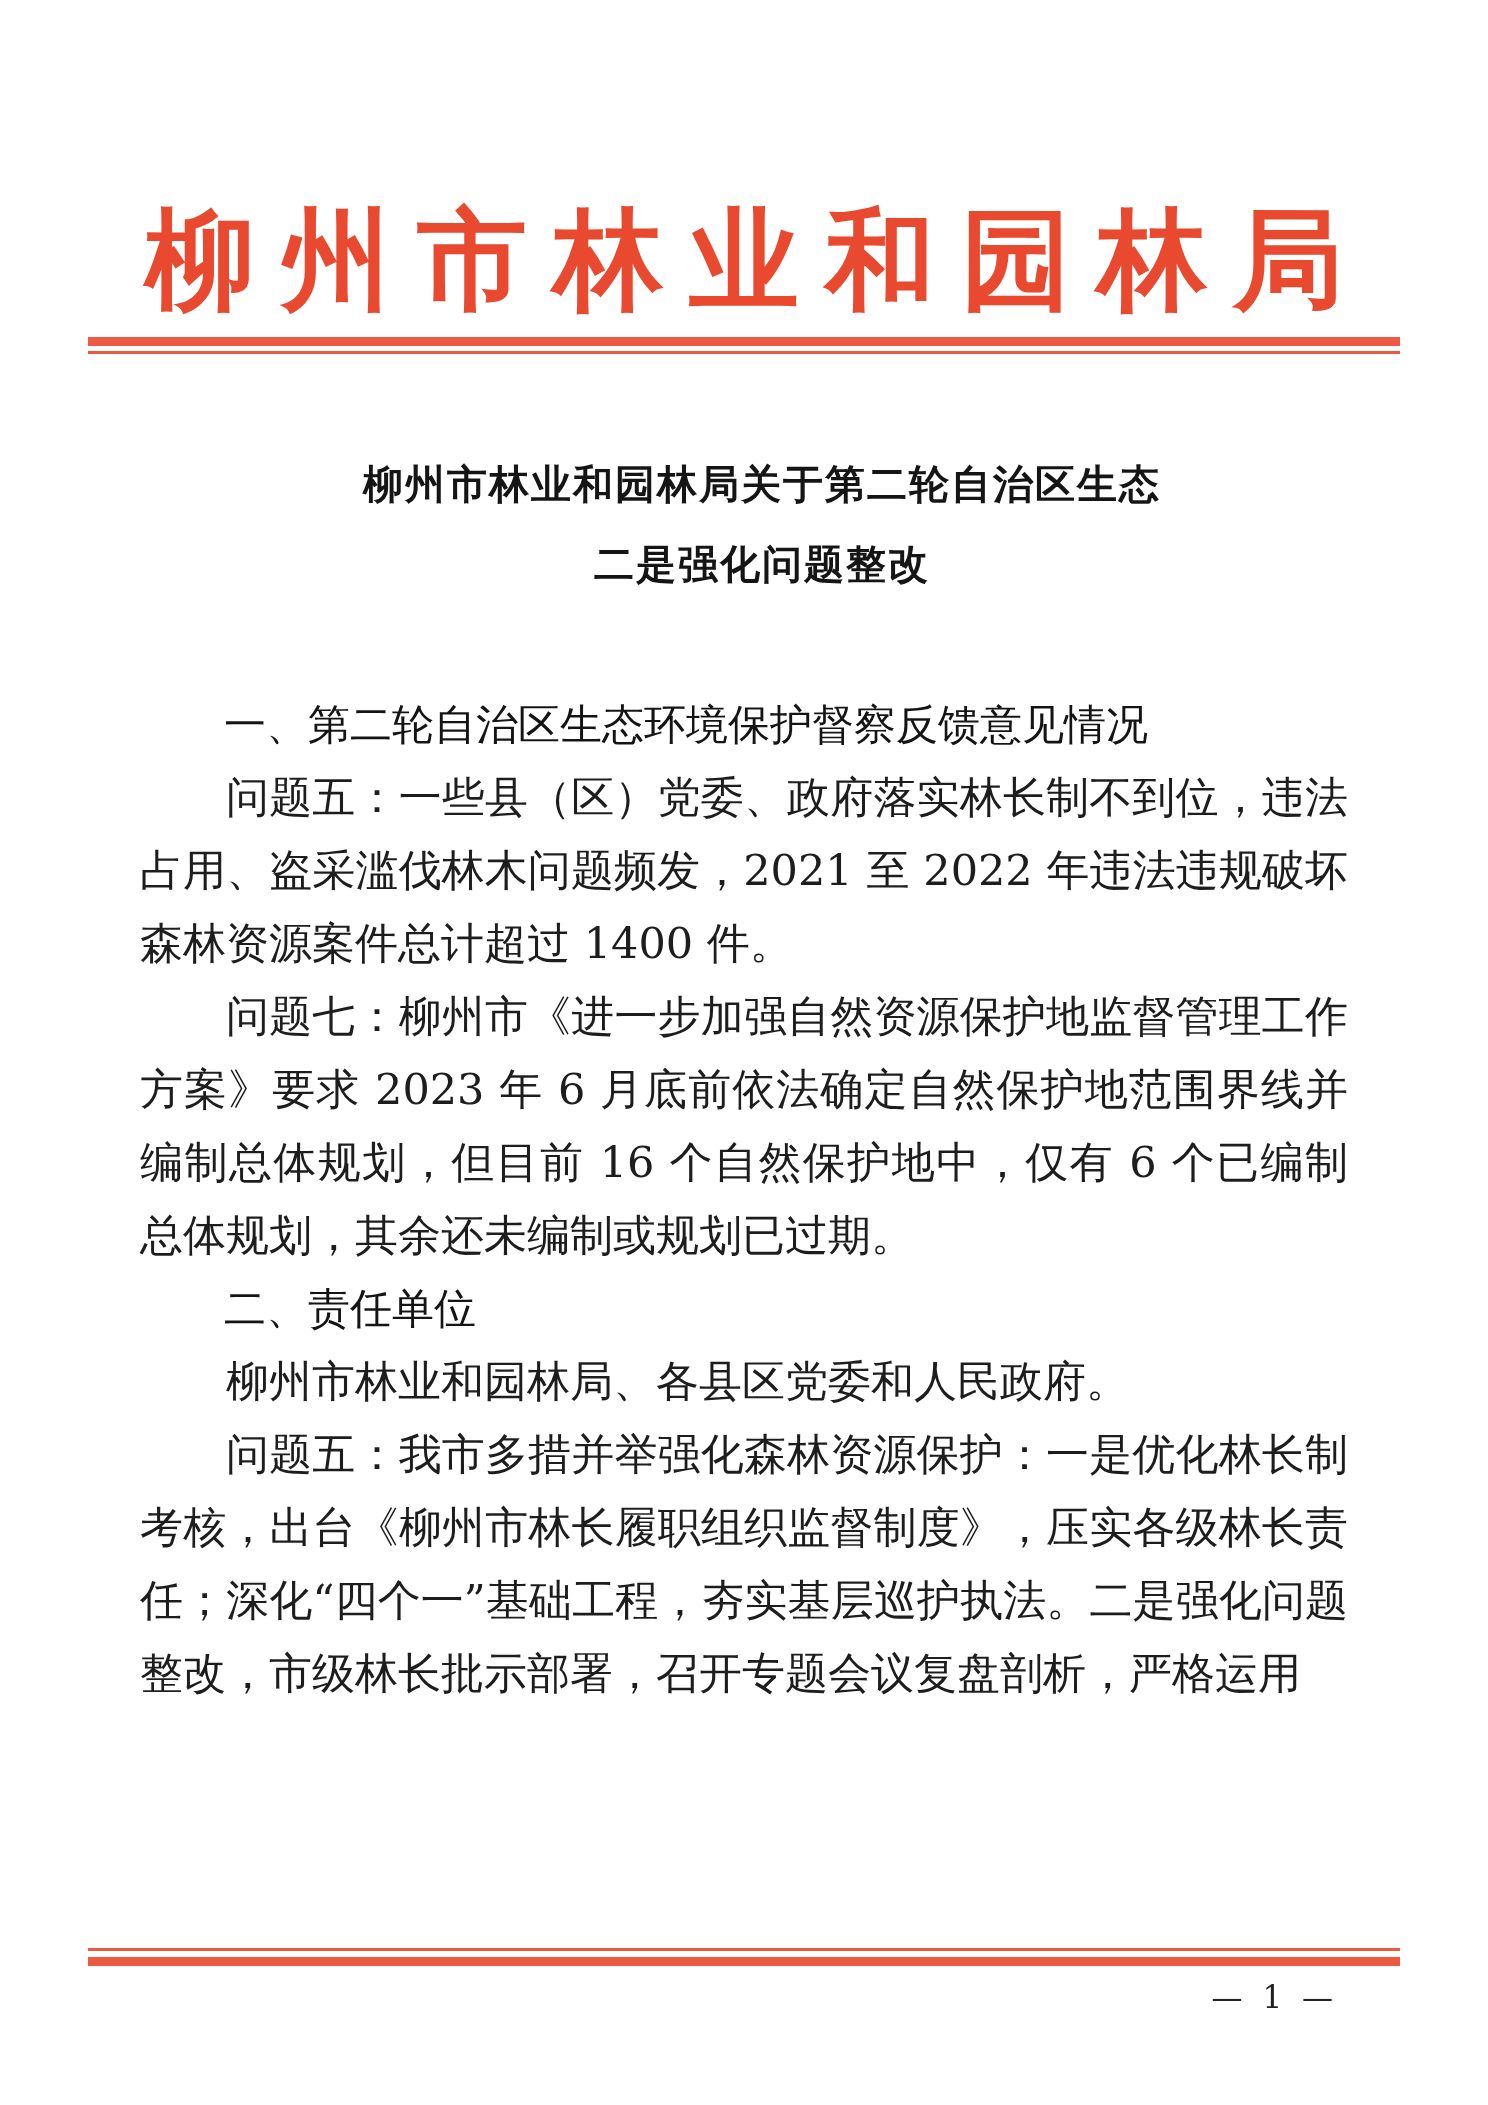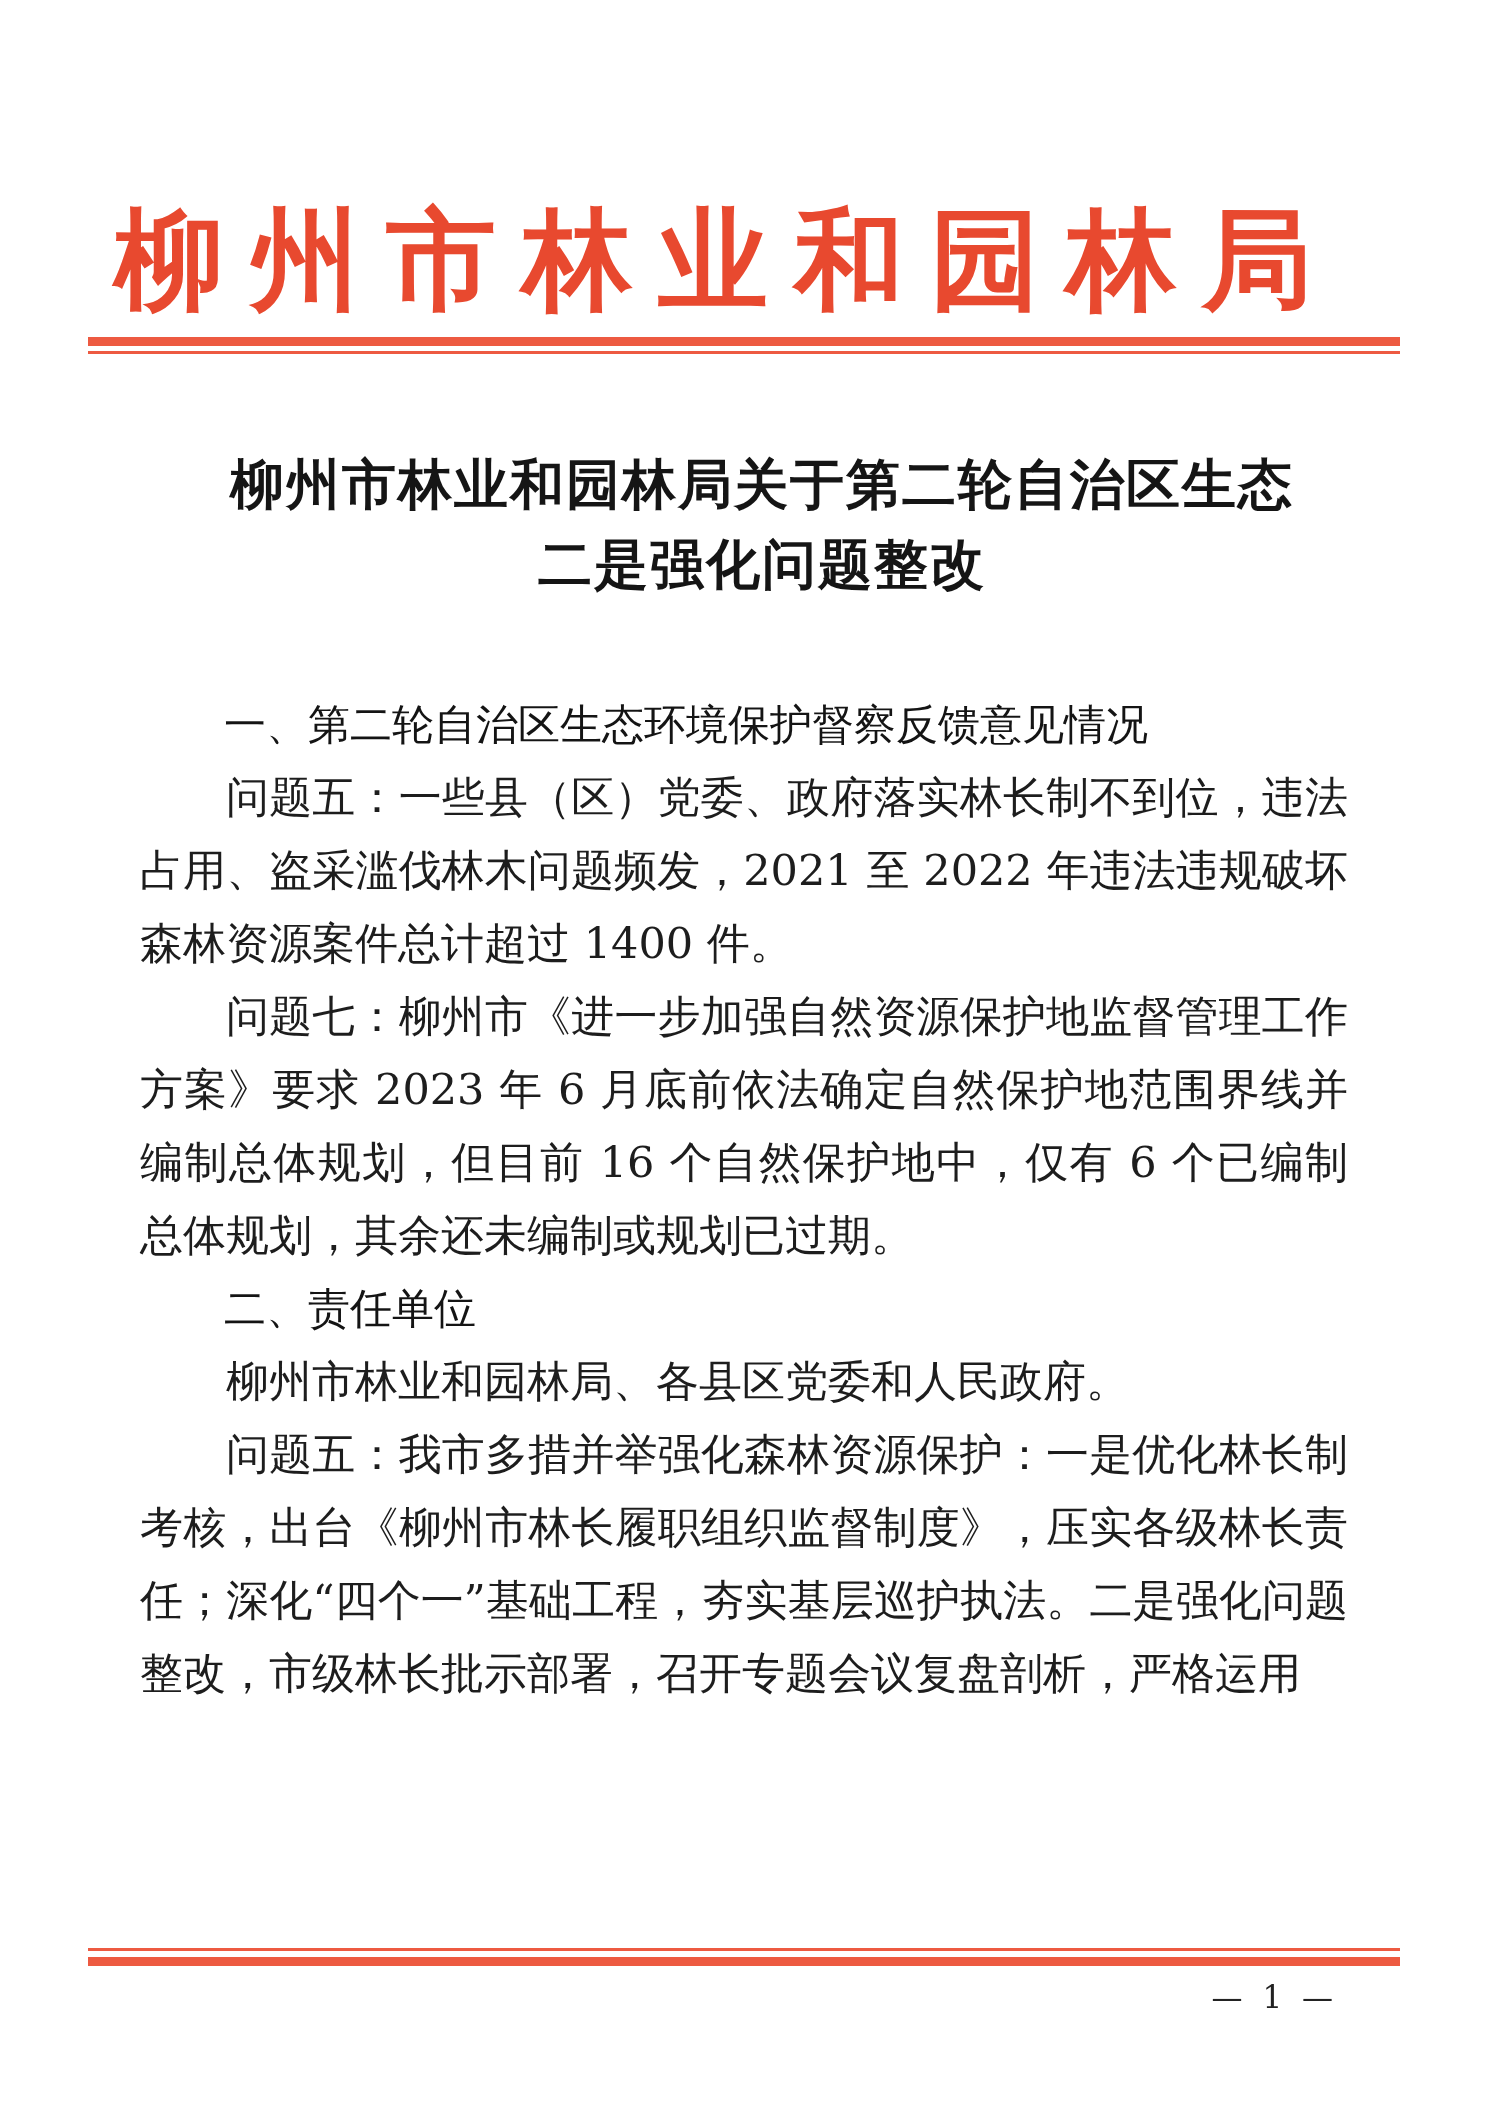--- a/index.html
+++ b/index.html
@@ -12,40 +12,41 @@
     background: #ffffff;
     overflow: hidden;
     font-family: "DejaVu Serif", "Liberation Serif", serif;
     color: var(--text-black, #1c1c1c);
   }
 
   
   .doc-header { padding: 0 88px; }
   .agency {
     margin-top: 198px;
+    text-align: center;
     font-size: 110px;
     line-height: 1.12;
     font-weight: 700;
     letter-spacing: 26px;
     text-indent: 26px; 
     color: var(--brand-red, #e8492f);
     white-space: nowrap;
   }
   .rule { width: 100%; }
   .rule.thick { height: 9px; background: var(--rule-red, #ed5a41); }
   .rule.thin  { height: 3px; background: var(--rule-red, #ed5a41); }
   .doc-header .rule.thick { margin-top: 16px; }
   .doc-header .rule.thin  { margin-top: 5px; }
 
   
   .title-block {
     margin-top: 90px;
     text-align: center;
     font-weight: 700;
-    font-size: 54px;
+    font-size: 40px;
     line-height: 80px;
     letter-spacing: 2px;
     color: #151515;
     padding-left: 36px;
   }
 
   
   .doc-body {
     margin: 84px 140px 0 140px;
     font-size: 43px;

